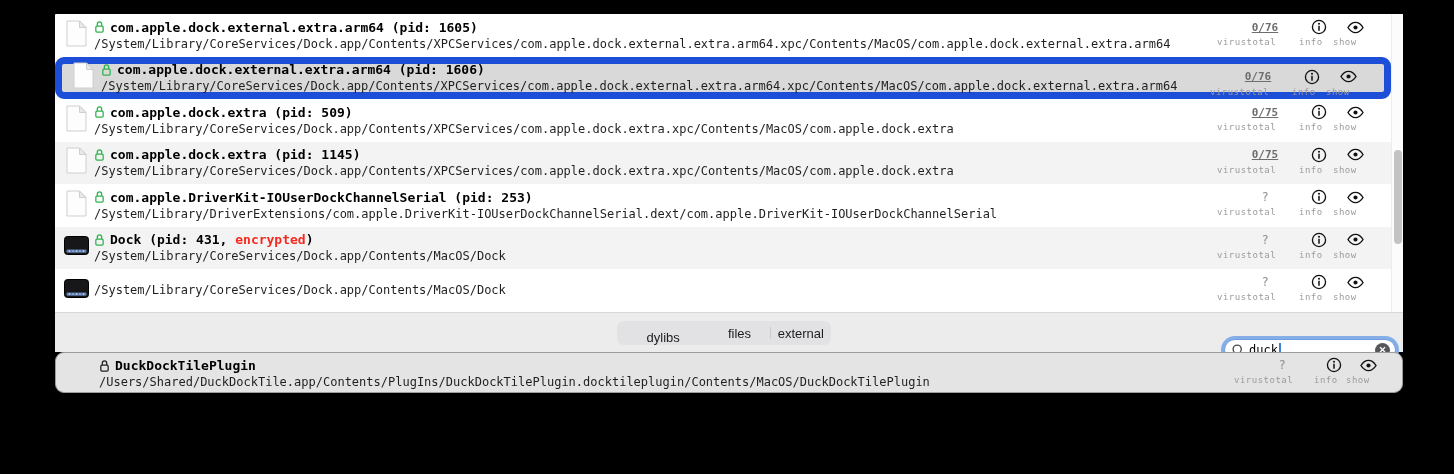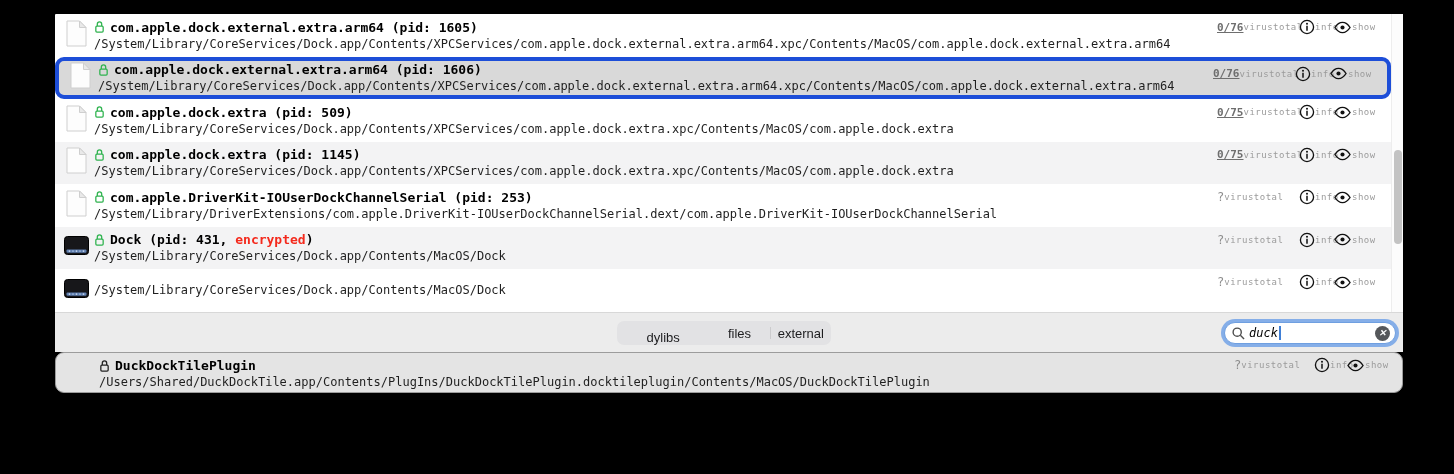--- a/index.html
+++ b/index.html
@@ -15,34 +15,34 @@
   
   .list{position:absolute;left:0;top:0;width:1336px;height:298px;}
   .scrollbar{position:absolute;right:0;top:0;width:12px;height:298px;background:#fcfcfc;border-left:1px solid #ededed;box-sizing:border-box;}
   .scroll-thumb{position:absolute;left:2px;top:136px;width:8px;height:94px;border-radius:4px;background:#c3c3c3;}
   .row{
     position:relative;height:42.5px;box-sizing:border-box;
     display:flex;align-items:center;padding-left:6px;
   }
   .row.zebra{background:#f3f3f4;}
   .row.selected{
-    background:#d9d9d9;border:4px solid #1d4ed8;border-radius:9px;
+    background:#d9d9d9;border:7px solid #1d4ed8;border-radius:9px;
   }
   .icon-cell{width:30px;display:flex;align-items:center;justify-content:center;flex:none;}
   .row-text{margin-left:3px;min-width:0;}
   .row-title{
     font-size:13px;font-weight:bold;color:#000;line-height:17px;
     display:flex;align-items:center;white-space:nowrap;
   }
   .lock{color:#2fb34f;display:inline-flex;margin-right:5px;flex:none;}
   .lock svg{display:block;}
   .red{color:#f42a1d;}
   .row-path{font-size:12px;color:#1f1f1f;line-height:15px;margin-top:1px;white-space:nowrap;}
   
-  .action{position:absolute;display:flex;flex-direction:row;align-items:center;top:4px;}
+  .action{position:absolute;display:flex;flex-direction:column;top:4px;}
   .action .val-line{height:18px;display:flex;align-items:center;justify-content:center;}
   .action .action-label{font-size:9px;color:#9b9b9b;line-height:11px;margin-top:1px;letter-spacing:.5px;}
   .vt-col{right:78px;width:96px;}
   .info-col{right:52px;width:40px;}
   .show-col{right:14px;width:44px;}
   .vt-link{font-size:11px;font-weight:bold;color:#6e6e6e;text-decoration:underline;cursor:pointer;}
   .vt-link.unknown{font-weight:normal;text-decoration:none;color:#8d8d8d;font-size:12px;}
   .ibtn{cursor:pointer;display:inline-flex;}
   
   .toolbar{
@@ -54,24 +54,24 @@
     background:#e2e2e4;border-radius:7px;display:flex;align-items:stretch;
     font-family:"Liberation Sans","DejaVu Sans",sans-serif;font-size:13px;color:#1d1d1f;
   }
   .seg{flex:1;display:flex;align-items:center;justify-content:center;cursor:pointer;position:relative;}
   .seg.selected{
     background:#fff;border-radius:6px;margin:16px;
     box-shadow:0 1px 2px rgba(0,0,0,.22),0 0 1px rgba(0,0,0,.2);
   }
   .seg-divider{width:1px;background:#cbcbcd;margin:6px 0;flex:none;}
   .searchfield{
-    position:absolute;right:7px;top:9px;width:172px;height:22px;
+    position:absolute;right:7px;top:26px;width:172px;height:22px;
     background:#fff;border-radius:12px;
     border:1px solid #6f9fe0;box-shadow:0 0 0 3px #85aee8;
-    display:flex;align-items:center;box-sizing:border-box;padding:0 5px 0 7px;cursor:text;font-style:italic;
+    display:flex;align-items:center;box-sizing:border-box;padding:0 5px 0 7px;cursor:text;
   }
   .searchfield .mag{display:inline-flex;flex:none;margin-right:4px;}
   .search-text{font-size:12px;color:#000;font-family:"DejaVu Sans Mono",monospace;}
   .caret{width:2px;height:14px;background:#3f7fd6;margin-left:1px;}
   .clear-btn{
     margin-left:auto;width:15px;height:15px;border-radius:50%;background:#55575a;
     color:#fff;display:flex;align-items:center;justify-content:center;
     font-size:9px;line-height:1;cursor:pointer;flex:none;
     font-family:"Liberation Sans",sans-serif;font-weight:bold;
   }

